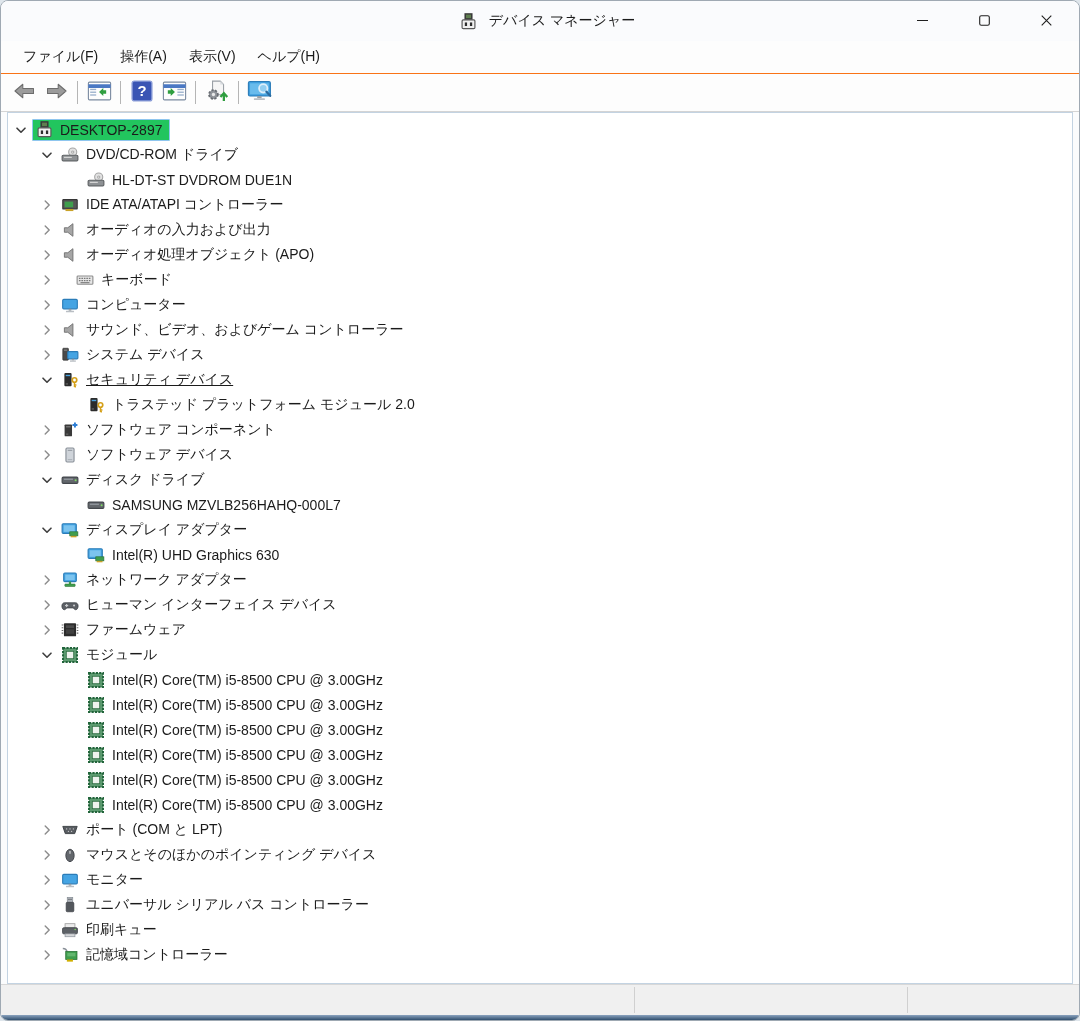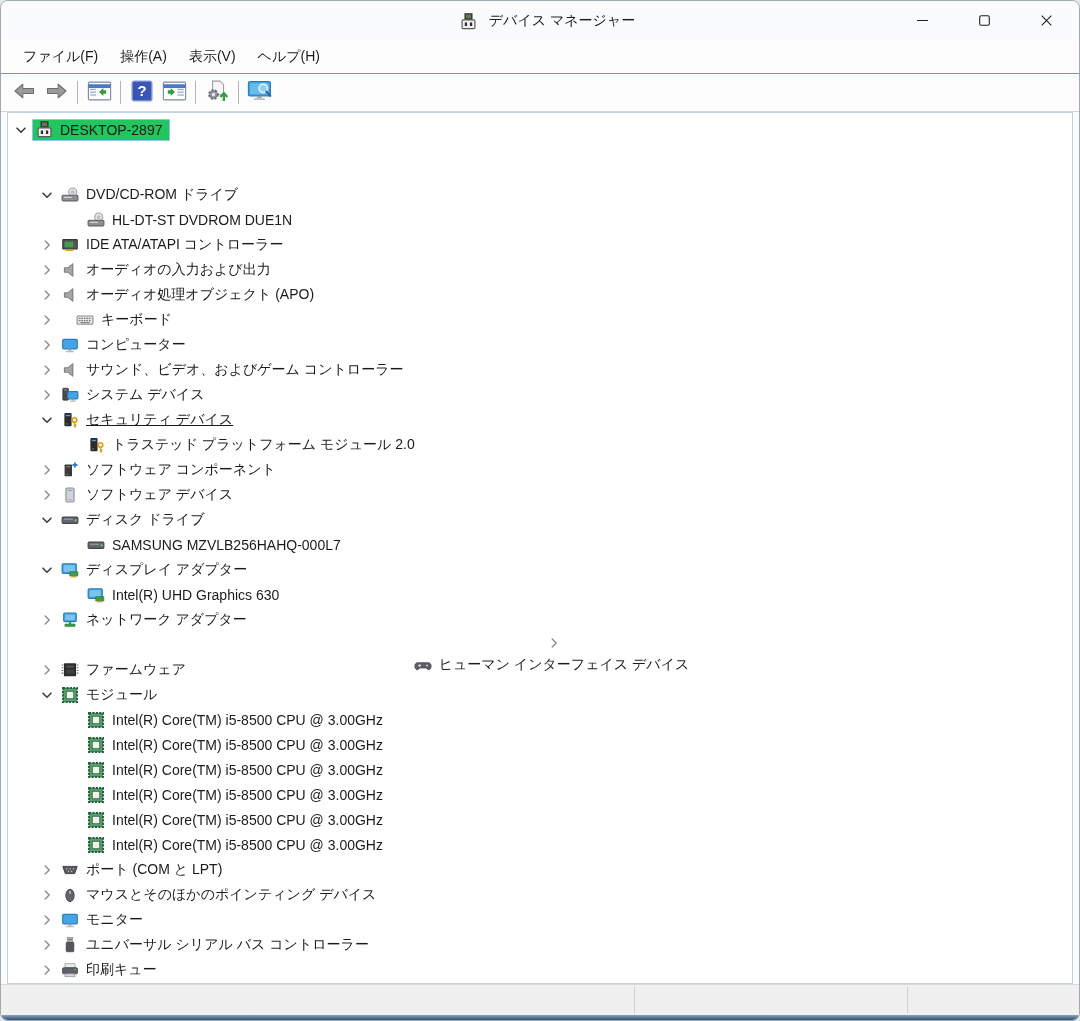--- a/index.html
+++ b/index.html
@@ -156,21 +156,21 @@
               <rect x="4.6" y="1" width="6.8" height="6" fill="#3a3a3a"></rect>
               <rect x="5.9" y="2.2" width="4.2" height="3" fill="#5f7f50"></rect>
               <rect x="2.6" y="6.6" width="10.8" height="7.4" rx="1" fill="#f1f1f1" stroke="#585858"></rect>
               <rect x="4.9" y="8.8" width="1.9" height="3" fill="#2e2e2e"></rect>
               <rect x="9.2" y="8.8" width="1.9" height="3" fill="#2e2e2e"></rect>
             </svg>
           </span>
           <span class="tlabel">DESKTOP-2897</span>
         </span>
       </div>
-      <div class="tree-row" style="padding-left: 28px; margin-top: 40px;">
+      <div class="tree-row" style="padding-left: 28px;">
         <span class="chev">
           <svg width="16" height="16" viewBox="0 0 16 16">
             <path d="M4 6.2l4 4 4-4" fill="none" stroke="#3f3f3f" stroke-width="1.6" stroke-linecap="round" stroke-linejoin="round"></path>
           </svg>
         </span>
         <span class="node">
           <span class="ticon">
             <svg width="18" height="18" viewBox="0 0 16 16">
               <circle cx="10.4" cy="5.4" r="3.6" fill="#e2e2e2" stroke="#a6a6a6"></circle>
               <circle cx="10.4" cy="5.4" r="1" fill="#fafafa" stroke="#ababab"></circle>
@@ -463,21 +463,21 @@
             <svg width="18" height="18" viewBox="0 0 16 16">
               <rect x="2.4" y="1.8" width="11.2" height="7.6" rx="1" fill="#45a4e3" stroke="#2b7cb8"></rect>
               <rect x="3.8" y="3.2" width="8.4" height="4.8" fill="#7cc4ef"></rect>
               <rect x="7" y="9.4" width="2" height="2.2" fill="#3f9e4d"></rect>
               <rect x="3.4" y="11.6" width="9.2" height="2.2" rx=".6" fill="#3f9e4d" stroke="#2c7338" stroke-width=".5"></rect>
             </svg>
           </span>
           <span class="tlabel">ネットワーク アダプター</span>
         </span>
       </div>
-      <div class="tree-row" style="padding-left: 28px; flex-direction: column;">
+      <div class="tree-row" style="padding-left: 28px;">
         <span class="chev">
           <svg width="16" height="16" viewBox="0 0 16 16">
             <path d="M6.2 4l4 4-4 4" fill="none" stroke="#8c8c8c" stroke-width="1.4" stroke-linecap="round" stroke-linejoin="round"></path>
           </svg>
         </span>
         <span class="node">
           <span class="ticon">
             <svg width="18" height="18" viewBox="0 0 16 16">
               <path d="M3.2 6h9.6c1.7 0 2.4 1.5 2.4 3s-.8 3.2-2.1 3.2c-1 0-1.6-1-2.3-1.6H5.2c-.7.6-1.3 1.6-2.3 1.6C1.6 12.2.8 10.5.8 9s.7-3 2.4-3z" fill="#5d6166" stroke="#3c4045" stroke-width=".7"></path>
               <circle cx="11.6" cy="8.4" r=".9" fill="#caccce"></circle>

